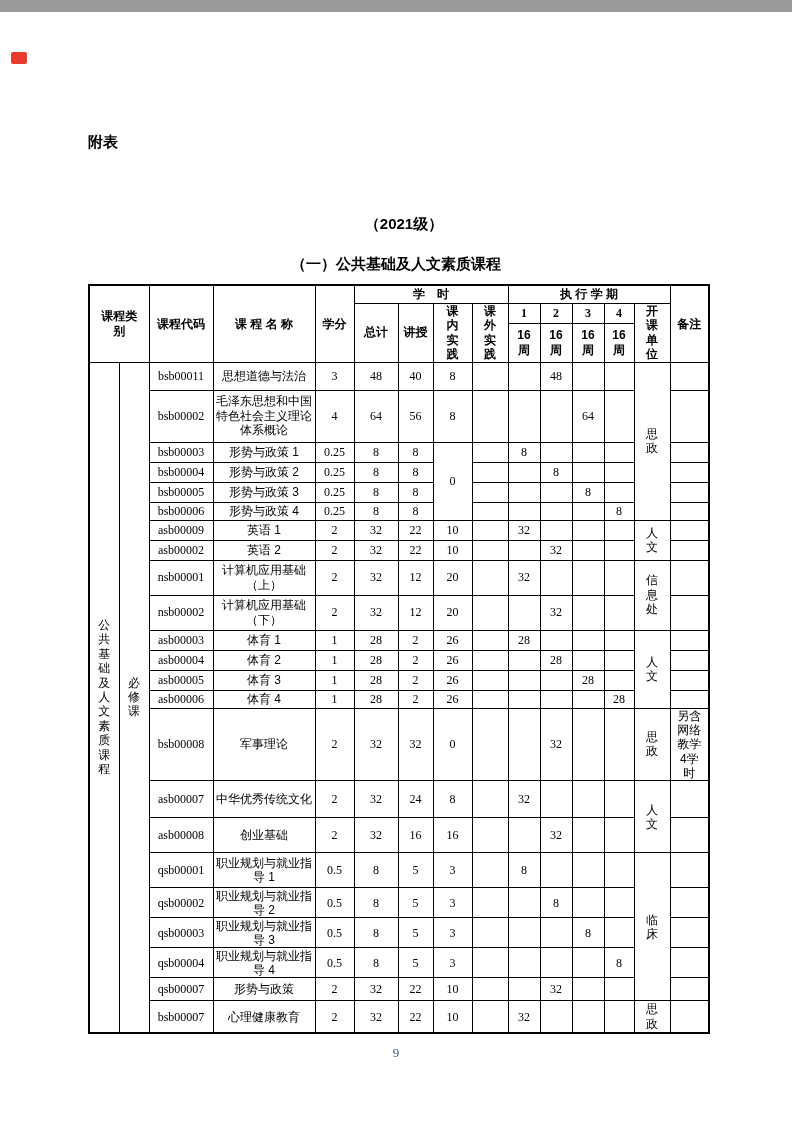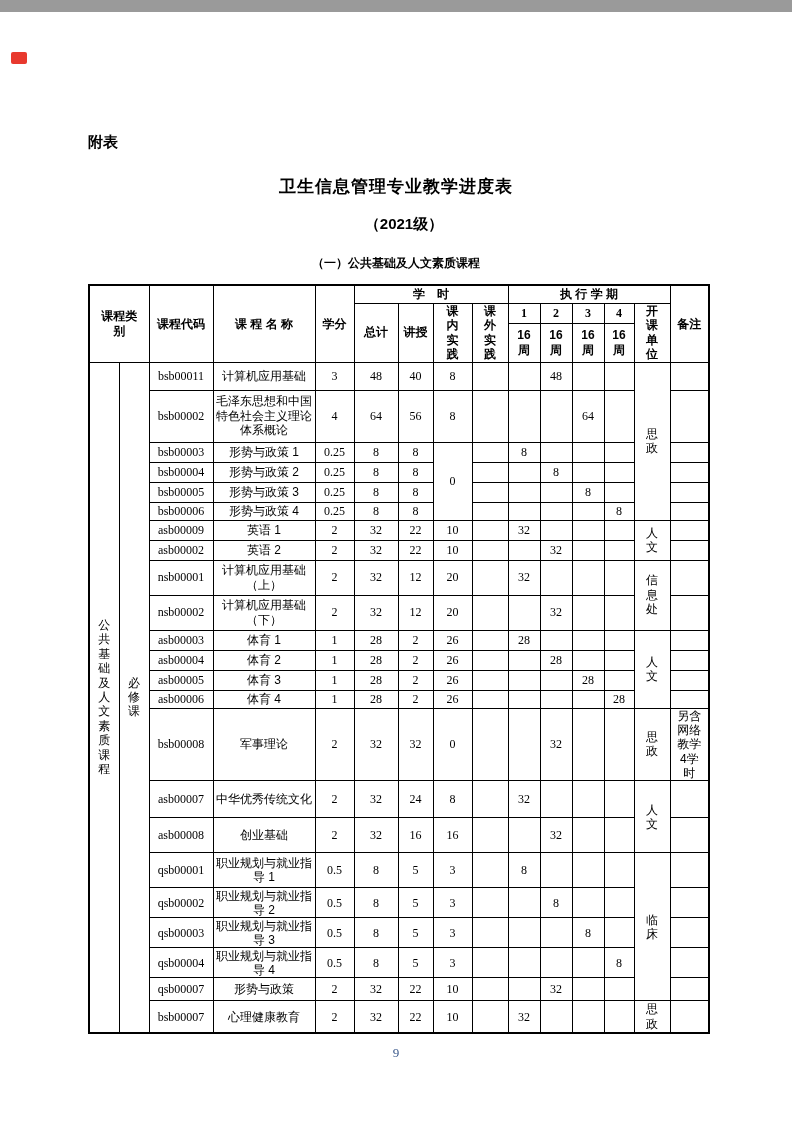--- a/index.html
+++ b/index.html
@@ -25,21 +25,21 @@
     position: absolute; left: 0; right: 0; top: 163px;
     text-align: center; font-size: 17px; font-weight: bold;
     letter-spacing: 1px;
   }
   .subtitle {
     position: absolute; left: 16px; right: 0; top: 203px;
     text-align: center; font-size: 15px; font-weight: bold;
   }
   .section {
     position: absolute; left: 0; right: 0; top: 243px;
-    text-align: center; font-size: 12px; font-weight: bold;
+    text-align: center; font-size: 15px; font-weight: bold;
   }
   table.sched {
     position: absolute; left: 88px; top: 272px;
     width: 620px;
     border-collapse: collapse;
     table-layout: fixed;
     border: 2px solid #000;
   }
   .sched th, .sched td {
     border: 1px solid #000;
@@ -62,21 +62,20 @@
     text-align: center; font-size: 13px;
     font-family: "Liberation Serif", serif;
   }
 </style>
 </head>
 <body>
 
 <div class="page">
   <div class="annot" style="background: rgb(232, 57, 46);"></div>
   <div class="appendix">附表</div>
-  <div class="title">卫生信息管理专业教学进度表</div>
   <div class="subtitle">（2021级）</div>
   <div class="section">（一）公共基础及人文素质课程</div>
   <table class="sched">
       <colgroup>
         <col style="width: 30px;">
         <col style="width: 30px;">
         <col style="width: 64px;">
         <col style="width: 102px;">
         <col style="width: 39px;">
         <col style="width: 44px;">
@@ -142,21 +141,21 @@
 人
 文
 素
 质
 课
 程</td>
           <td rowspan="23" class="pre">必
 修
 课</td>
           <td class="serif">bsb00011</td>
-          <td class="name-cell">计算机应用基础</td>
+          <td class="name-cell">思想道德与法治</td>
           <td class="serif">3</td>
           <td class="serif">48</td>
           <td class="serif">40</td>
           <td class="serif">8</td>
           <td class="serif"></td>
           <td class="serif"></td>
           <td class="serif">48</td>
           <td class="serif"></td>
           <td class="serif"></td>
           <td rowspan="6" class="pre">思

